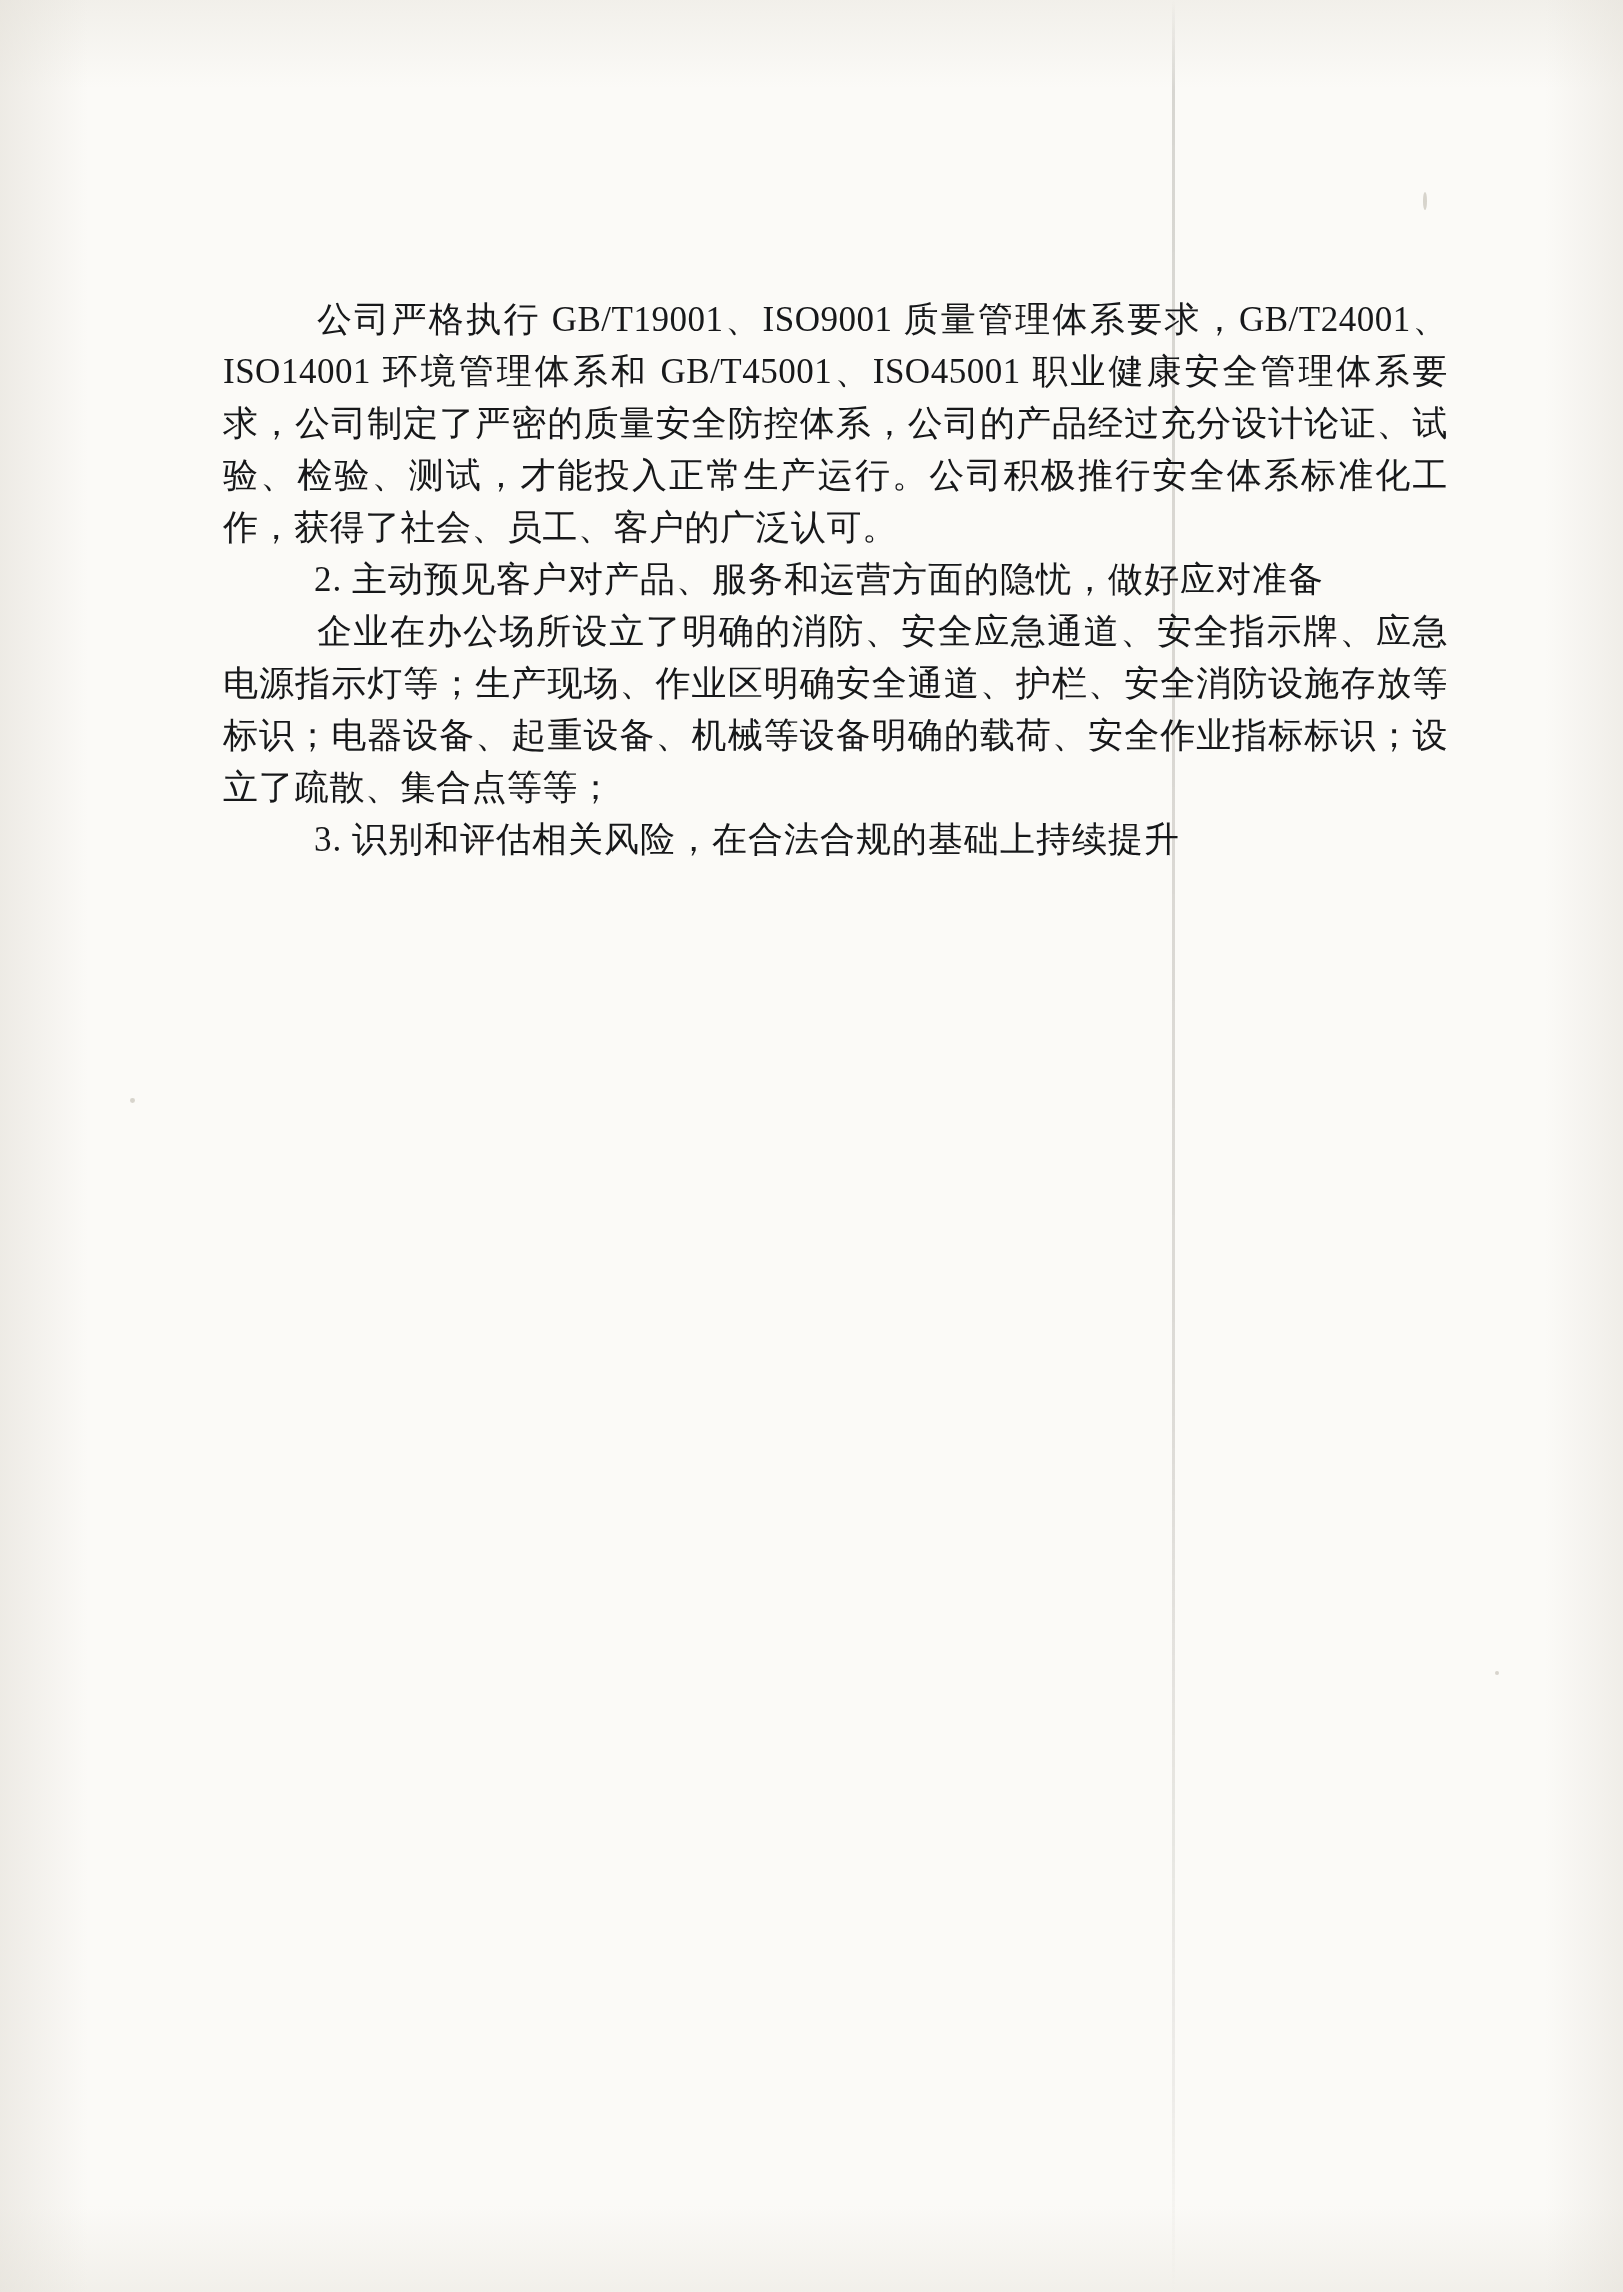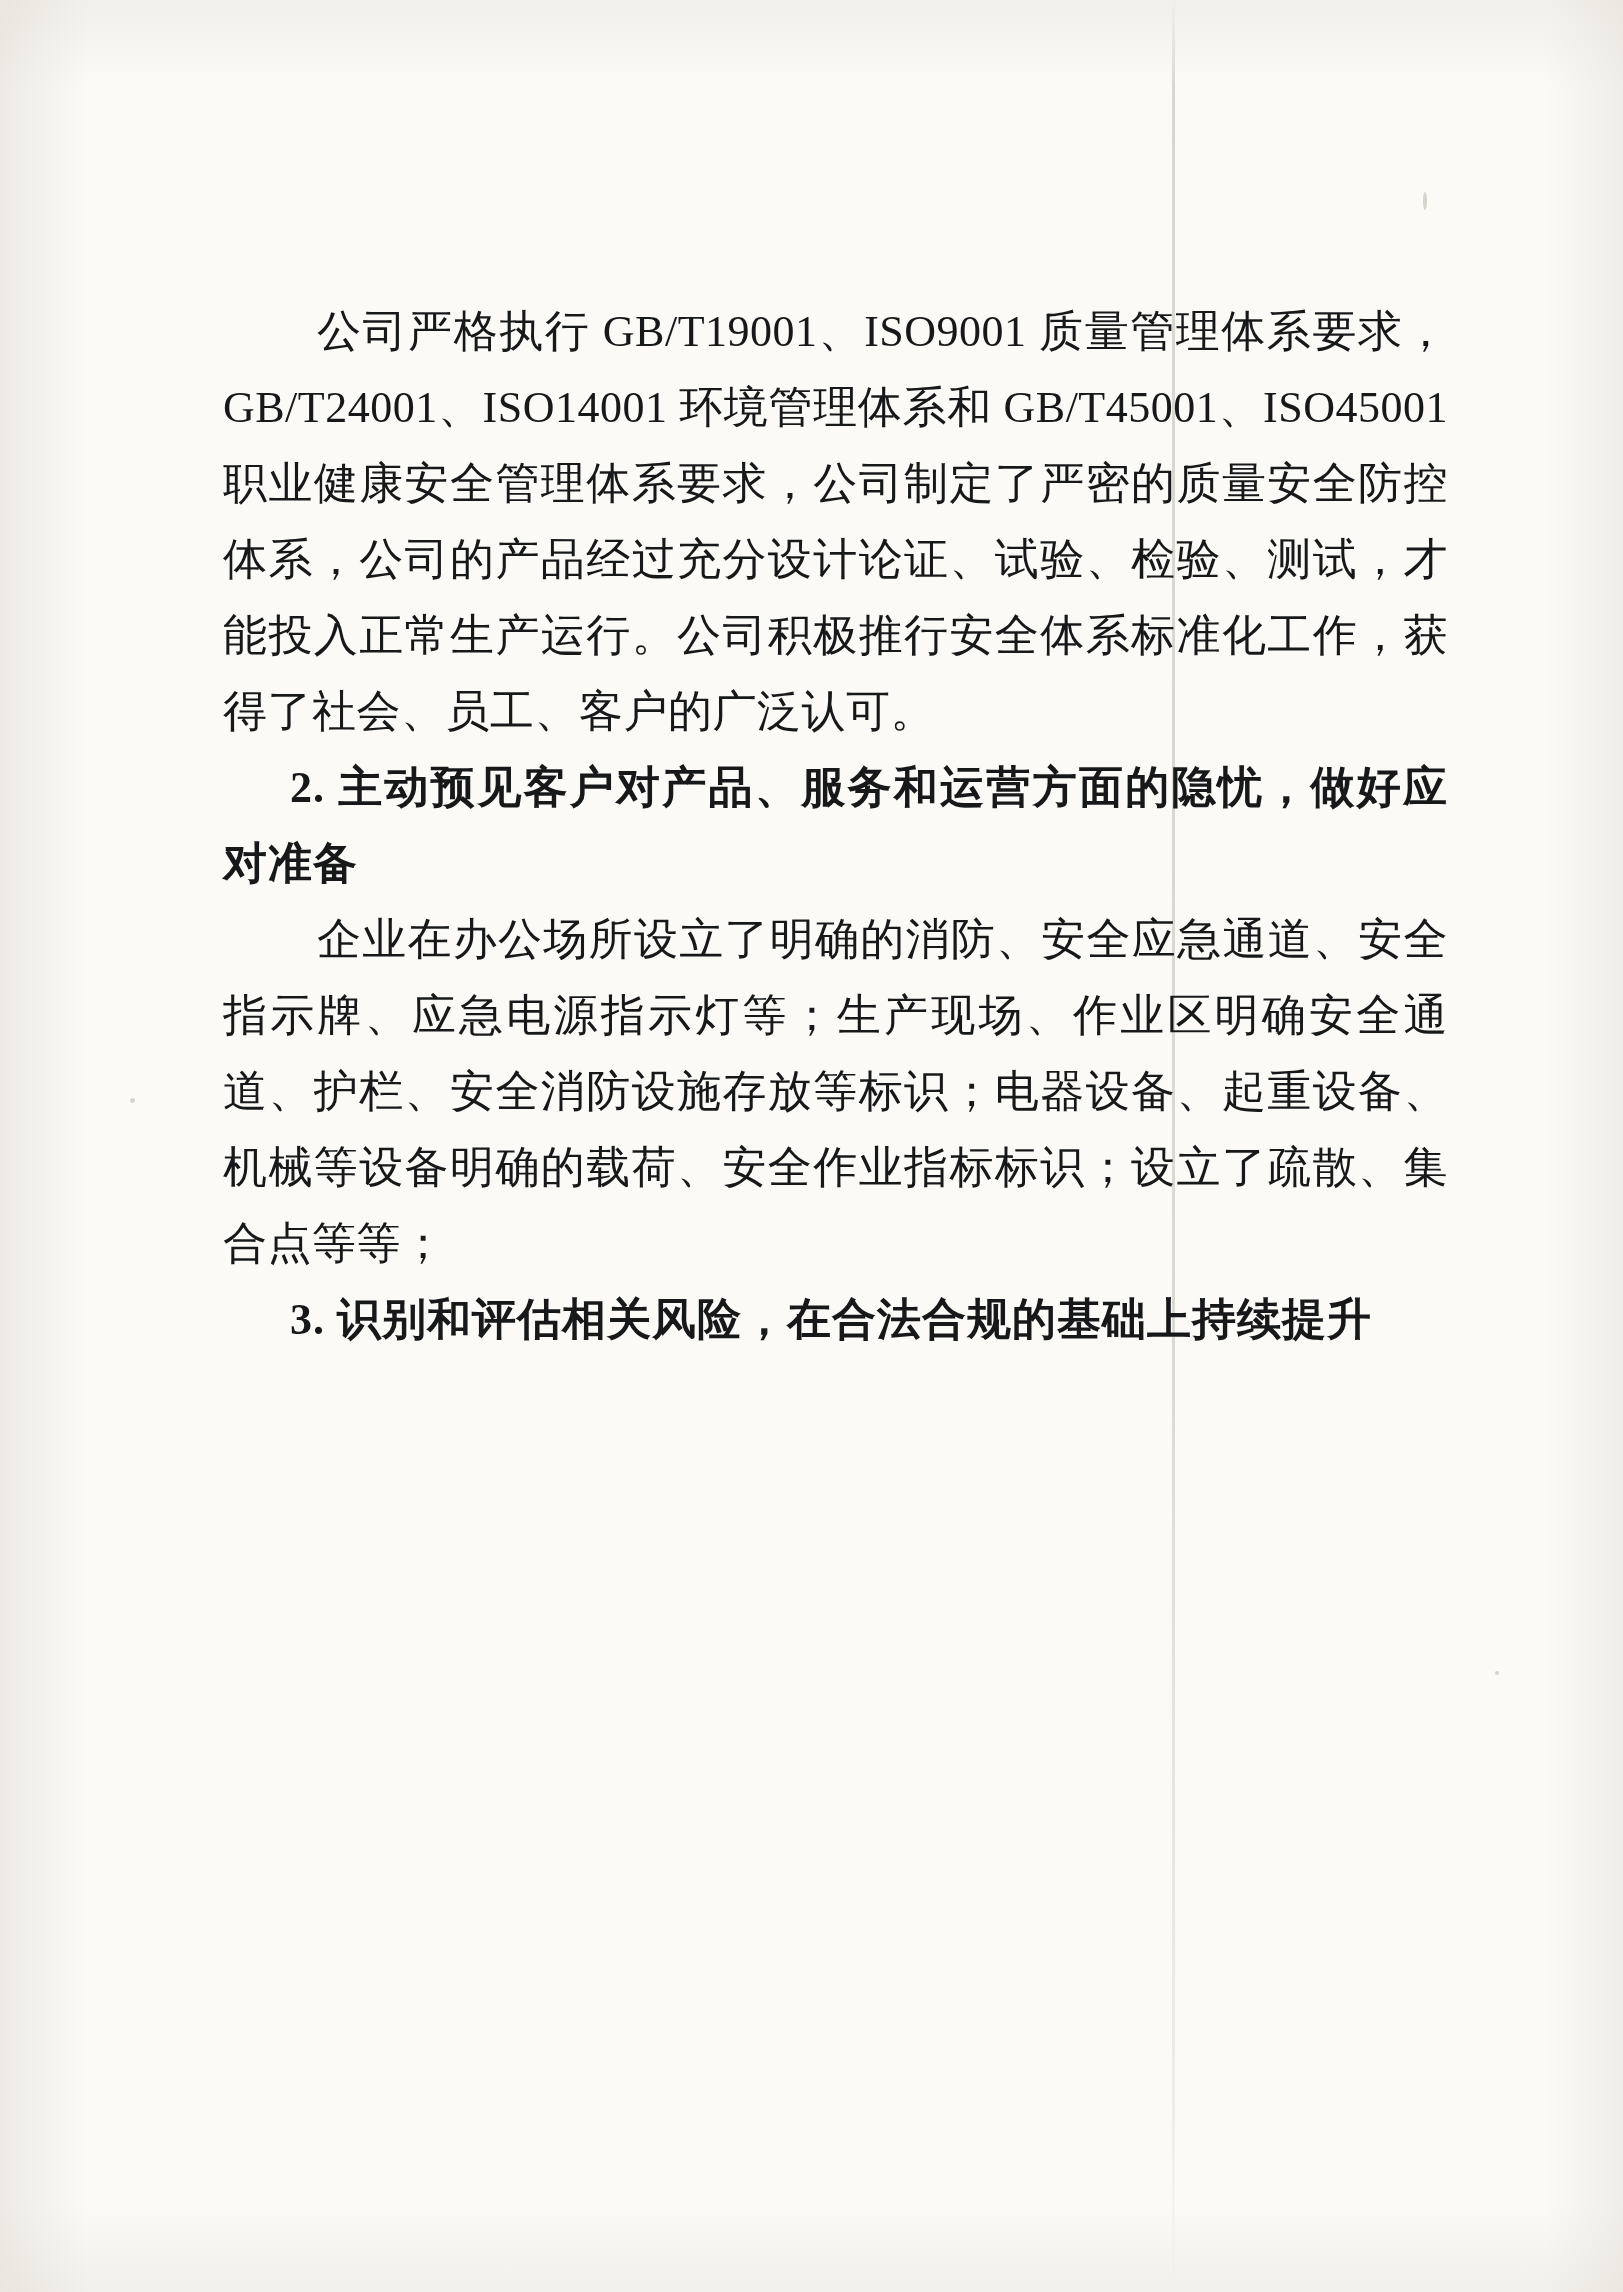--- a/index.html
+++ b/index.html
@@ -55,34 +55,35 @@
   .content {
     position: absolute;
     left: 223px;
     top: 294px;
     width: 1225px;
   }
 
   p {
     margin: 0;
     color: #17181a;
-    font-size: 44px;
-    line-height: 76px;
+    font-size: 35px;
+    line-height: 52px;
     letter-spacing: 0.5px;
     text-align: justify;
     text-justify: inter-character;
   }
   p.body {
     text-indent: 94px;
     font-family: "Liberation Serif", serif;
   }
   p.heading {
-    font-weight: bold;
+    font-weight: normal;
     text-indent: 67px;
     letter-spacing: 1px;
+    margin-left: 24px;
   }
 </style>
 </head>
 <body>
 
 <div class="page">
   <div class="paper-tint"></div>
   <div class="fold-line"></div>
 
   <div class="speck" style="left:1423px; top:192px; width:3.9px; height:17.6px;"></div>

